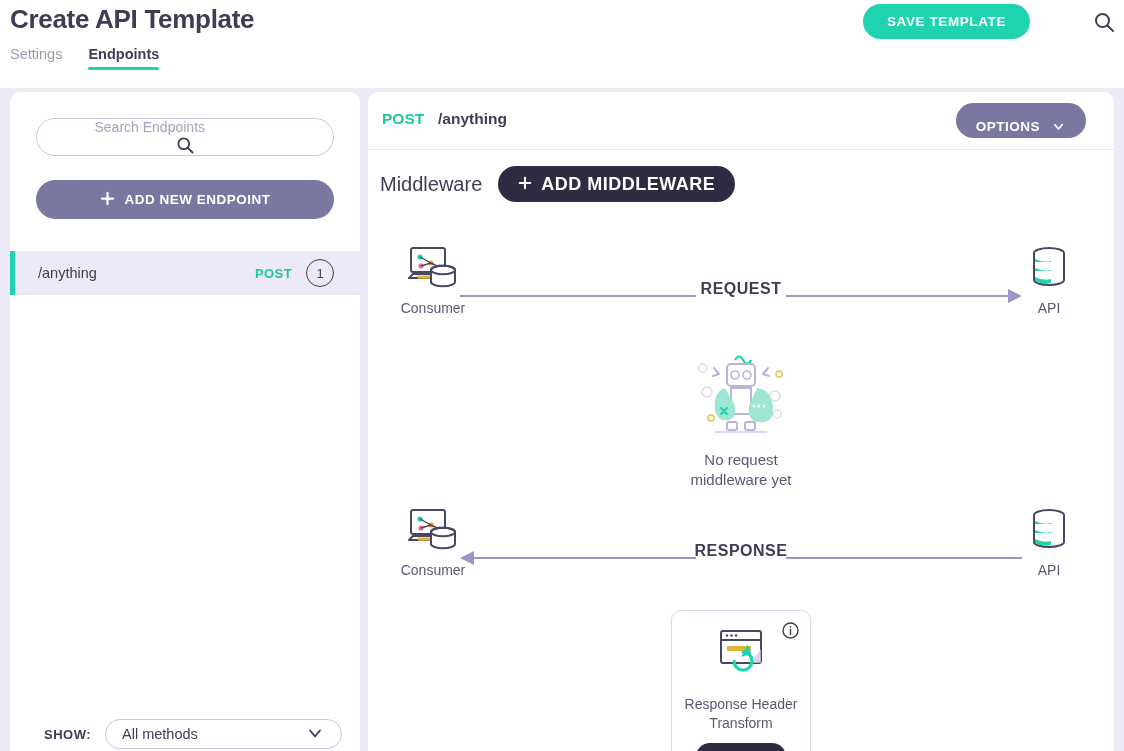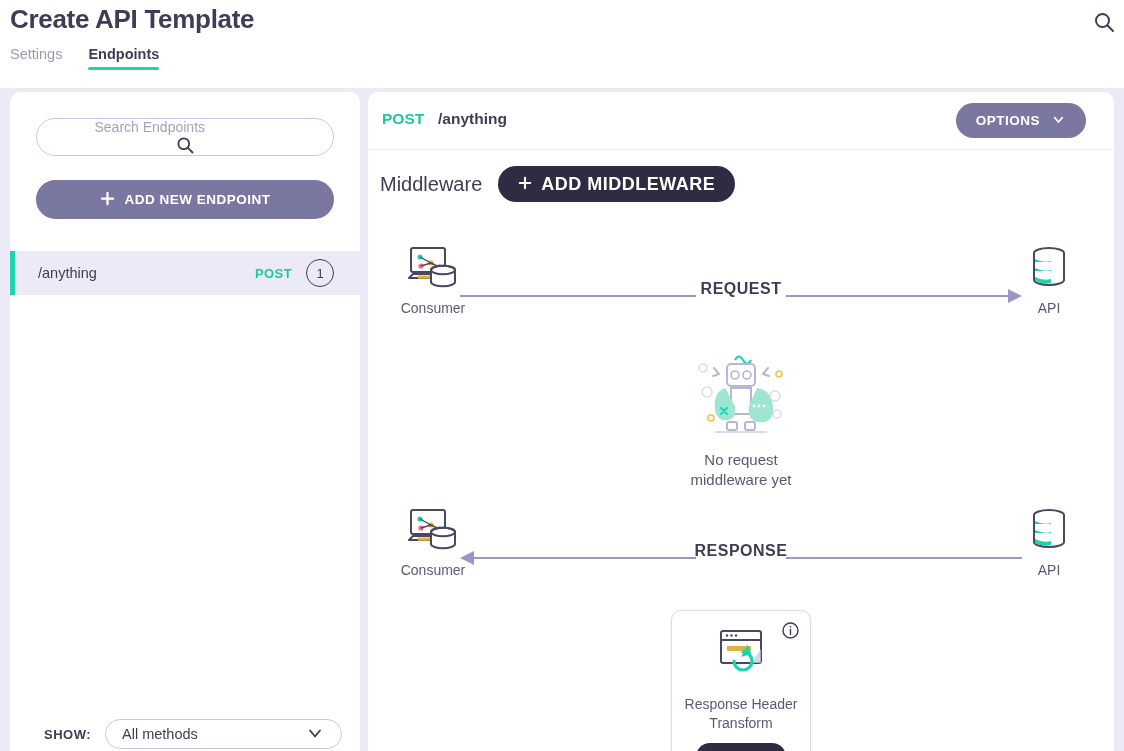--- a/index.html
+++ b/index.html
@@ -112,24 +112,24 @@
   .mh-method {
     position: absolute; left: 14px; top: 18px;
     font-size: 15.5px; font-weight: bold; color: #1ec89f;
   }
   .mh-path {
     position: absolute; left: 70px; top: 18px;
     font-size: 15.5px; font-weight: bold; color: #3f3d56;
   }
   .options-btn {
     position: absolute; right: 28px; top: 11px;
-    height: 35px; padding: 3px 20px;
+    height: 35px; padding: 16px 20px;
     background: #7a77a0; color: #fff; border: none; border-radius: 18px;
     font-size: 13.5px; font-weight: bold; letter-spacing: 0.5px; cursor: pointer;
-    display: flex; align-items: center; gap: 11px;
+    display: flex; align-items: flex-start; gap: 11px;
     font-family: "Liberation Sans", sans-serif;
   }
   .mw-head { position: absolute; left: 12px; top: 74px; display: flex; align-items: center; gap: 16px; }
   .mw-title { font-size: 20px; color: #3f3d56; }
   .add-mw {
     height: 36px; padding: 0 20px;
     background: #2f2b43; color: #fff; border: none; border-radius: 18px;
     font-size: 18px; font-weight: bold; letter-spacing: 0.5px; cursor: pointer;
     display: flex; align-items: center; gap: 9px;
     font-family: "Liberation Sans", sans-serif;
@@ -175,20 +175,21 @@
 <body>
 
 <div class="topbar">
   <div class="page-title">Create API Template</div>
 
   <div class="tabs">
     <div class="tab">Settings</div>
     <div class="tab active">Endpoints</div>
   </div>
 
+  <button class="save-btn">SAVE TEMPLATE</button>
 
   <span class="hdr-search">
     <svg width="24" height="24" viewBox="0 0 24 24" fill="none" stroke="#3f3d56" stroke-width="2">
       <circle cx="10.5" cy="10.5" r="6.5"></circle>
         <line x1="15.5" y1="15.5" x2="21" y2="21" stroke-linecap="round"></line>
     </svg>
   </span>
 </div>
 
 <div class="content">

